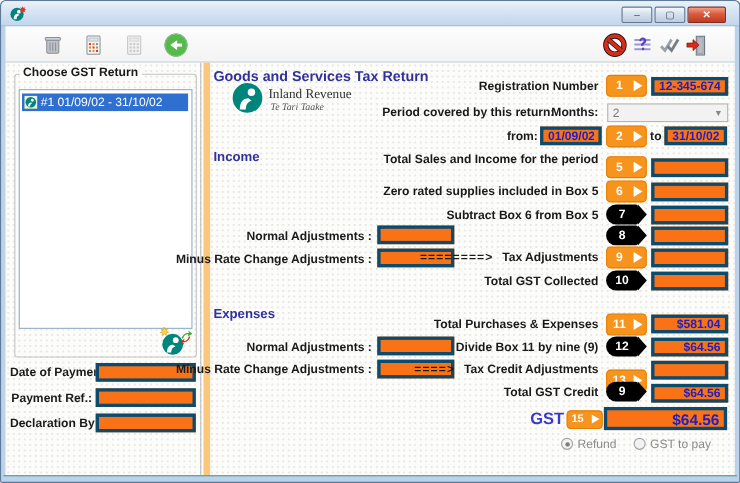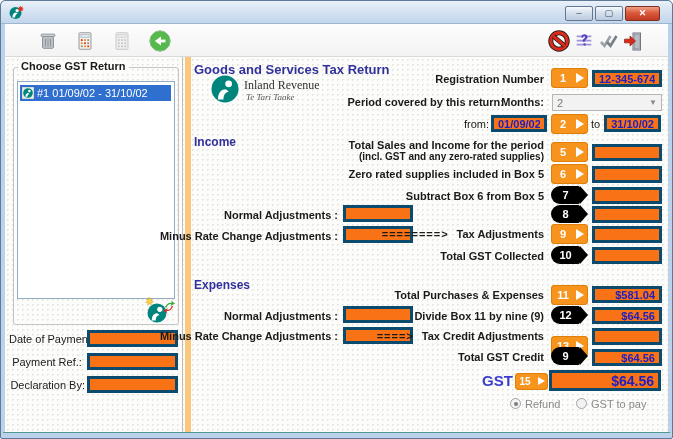--- a/index.html
+++ b/index.html
@@ -43,21 +43,21 @@
   }
   .panel-edge { position:absolute; left:181px; top:56px; width:1px; bottom:6px; background:#BDBDBD; }
   .divider { position:absolute; left:184px; top:56px; width:6px; bottom:6px; background:#FBC77D; }
   .bottom-line { position:absolute; left:2px; right:2px; bottom:5px; height:1px; background:#4D9A98; }
   
   .groupbox { position:absolute; left:12px; top:66px; width:166px; height:258px; border:1px solid #C4C4C4; border-radius:3px; }
   .group-title { position:absolute; left:17px; top:59px; background:#FCFCFB; padding:0 3px; font-size:11px; font-weight:bold; color:#1A1A1A; }
   .listbox { position:absolute; left:16px; top:80px; width:158px; height:218px; background:#fff; border:1px solid #93ADC7; }
   .list-item { position:absolute; left:19px; top:84px; width:151px; height:16px; background:#2E6FD0; color:#fff; font-size:11px; display:flex; align-items:center; gap:3px; padding-left:2px; white-space:nowrap; }
   
-  .lbl { position:absolute; font-size:11px; font-weight:normal; color:#1A1A1A; white-space:nowrap; }
+  .lbl { position:absolute; font-size:11px; font-weight:bold; color:#1A1A1A; white-space:nowrap; }
   .r-lbl { position:absolute; right:128px; text-align:right; font-size:11px; font-weight:bold; color:#1A1A1A; white-space:nowrap; }
   .r-lbl .sub { font-size:10px; }
   .pfx { margin-right:8px; letter-spacing:1px; }
   .adj-lbl { position:absolute; right:334px; text-align:right; font-size:11px; font-weight:bold; color:#1A1A1A; white-space:nowrap; }
   input.fld {
     position:absolute; height:17px; background:#f97316; border:3px solid #0c4a6e;
     font-family:"Liberation Sans",sans-serif; font-size:11px; font-weight:bold; color:#2020C0;
     padding:0 4px; outline:none;
   }
   input.num { left:591px; width:70px; text-align:right; }
@@ -268,21 +268,20 @@
       <span class="bnum">2</span>
       <span class="barr"></span>
     </div>
   <div class="lbl" style="left:590px;top:117px">to</div>
   <input class="fld date" style="left: 603px; width: 57px; top: 114px;" readonly="" value="31/10/02">
 
   <div class="section-h" style="top:134px">Income</div>
 
   <div class="r-lbl" style="top:138px">
     <div>Total Sales and Income for the period</div>
-    <div class="sub">(incl. GST and any zero-rated supplies)</div>
   </div>
   <div class="badge o" style="top:141px">
       <span class="bnum">5</span>
       <span class="barr"></span>
     </div>
   <input class="fld num" style="top: 143px;" readonly="" value="">
 
   <div class="r-lbl" style="top:167px">Zero rated supplies included in Box 5</div>
   <div class="badge o" style="top:163px">
       <span class="bnum">6</span>

